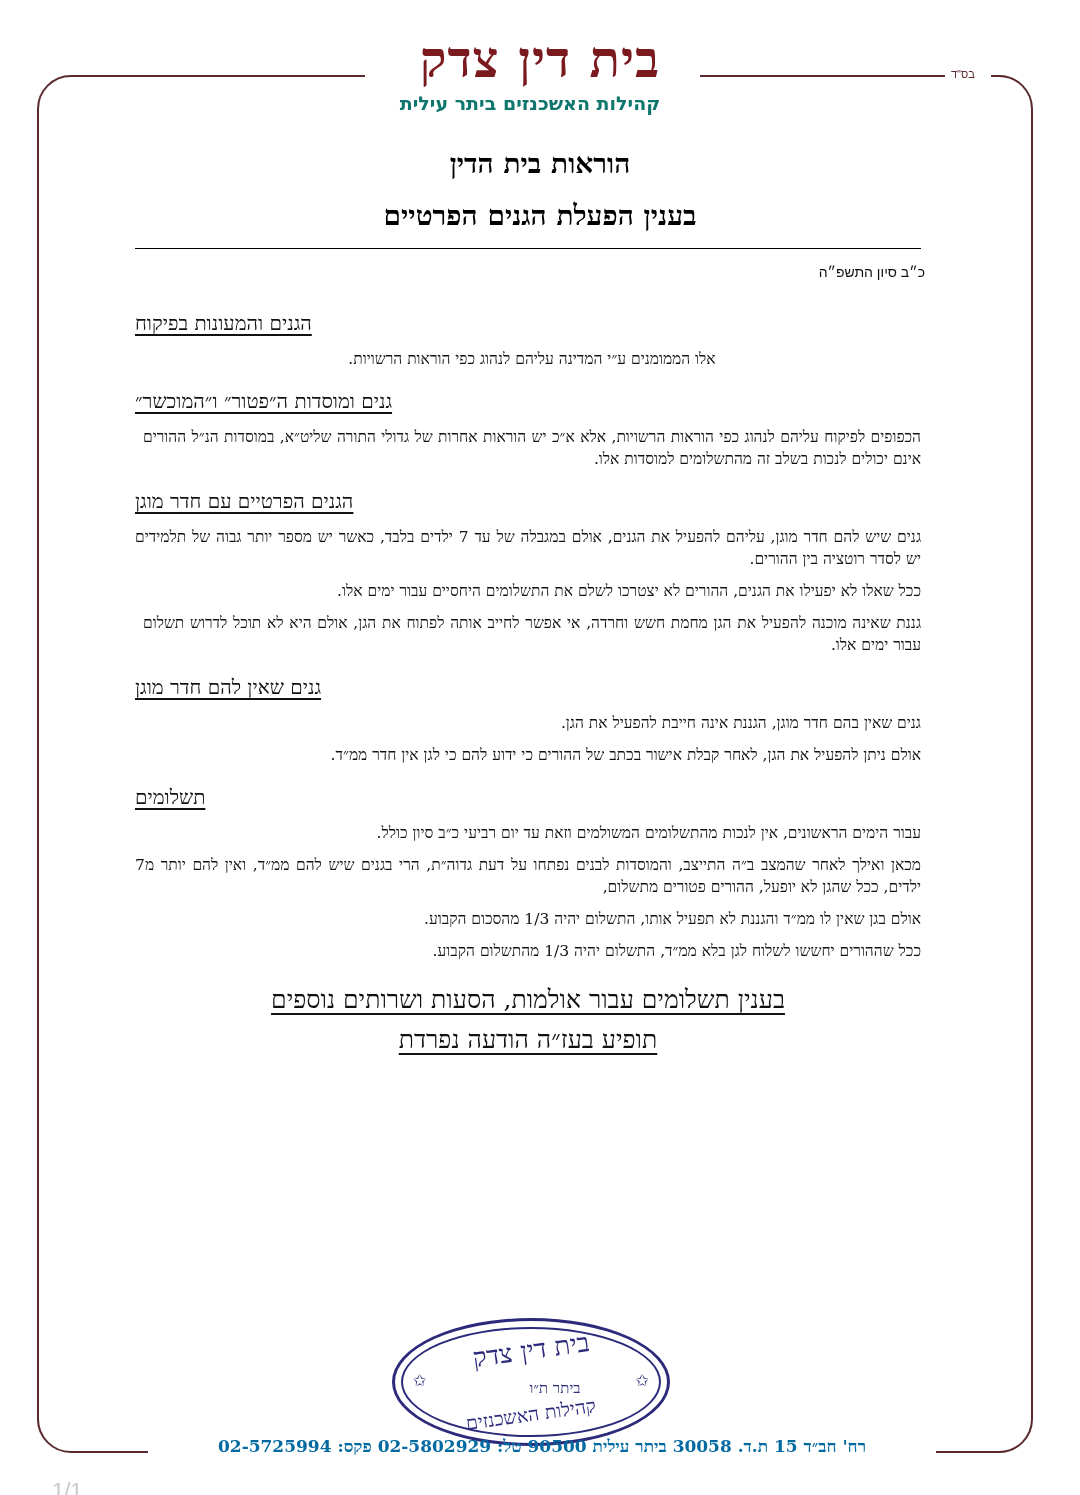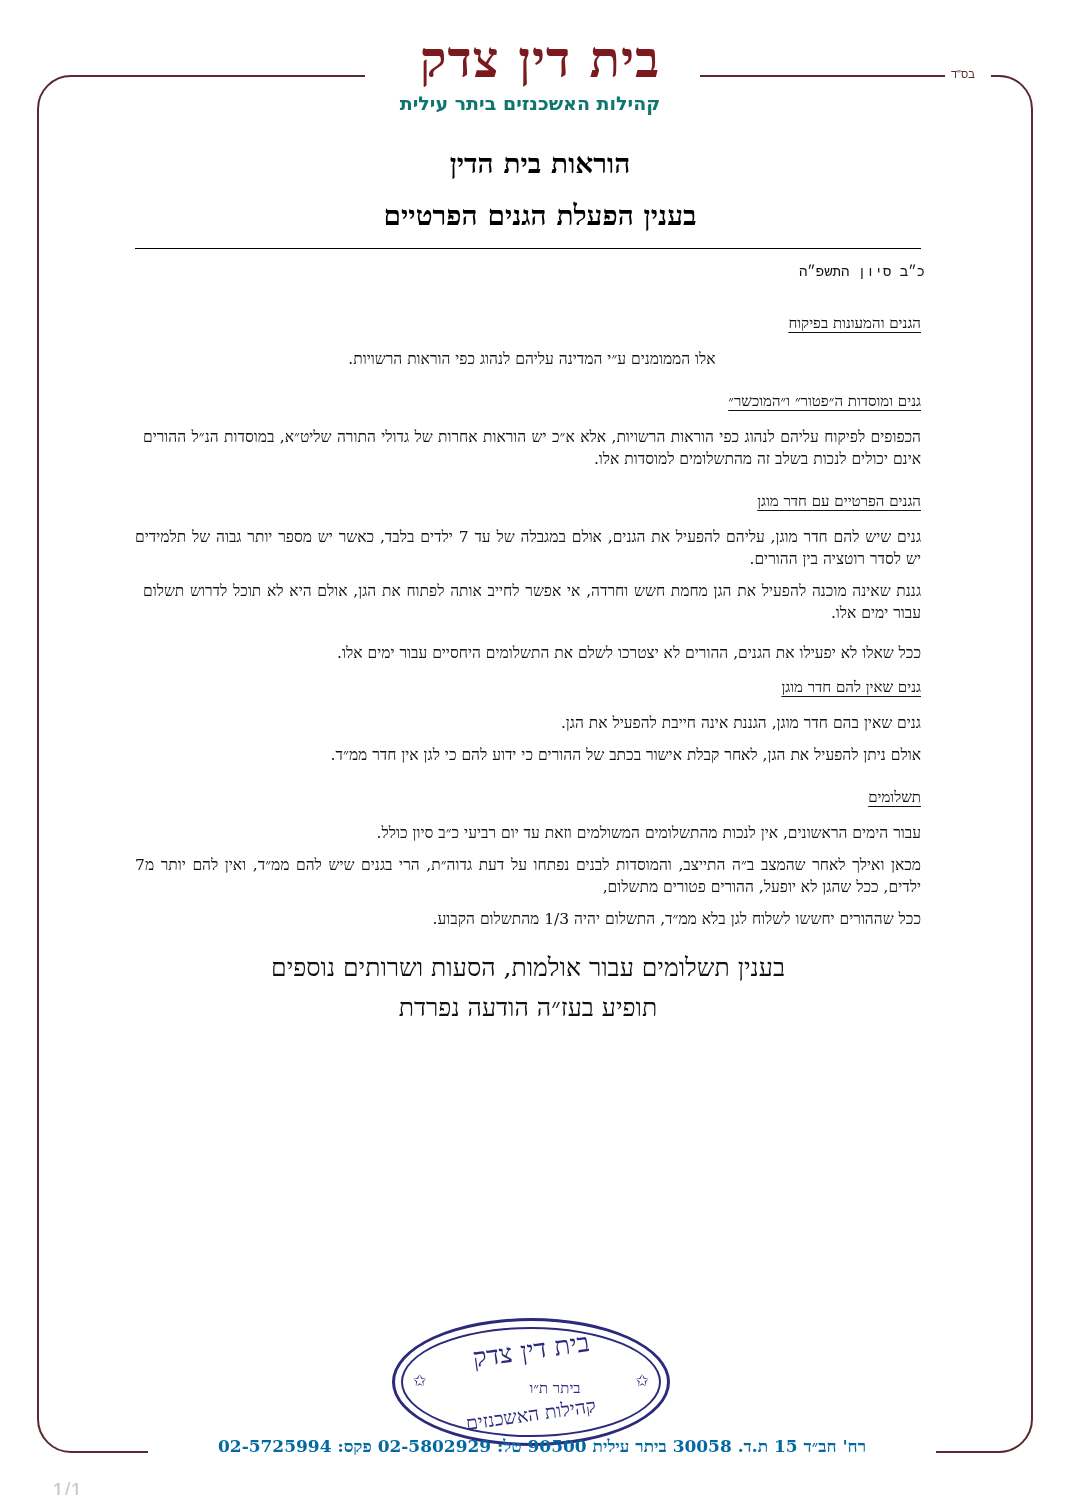--- a/index.html
+++ b/index.html
@@ -32,35 +32,35 @@
   .main-title {
     position:absolute; left:130px; top:138px; width:820px; text-align:center;
     font-family:"DejaVu Serif", serif; font-weight:bold; font-size:28px; line-height:52px;
     direction:rtl; color:#000;
   }
   .hr {
     position:absolute; left:135px; top:248px; width:786px; height:1px; background:#000;
   }
   .date {
     position:absolute; right:155px; top:264px; font-size:14px; direction:rtl;
-    font-family:Liberation Mono, monospace;
+    font-family:Liberation Sans, sans-serif;
     margin-left:28px;
   }
   .content {
     position:absolute; left:135px; top:300px; width:786px; direction:rtl;
     font-family:"DejaVu Serif", serif; font-size:15.5px; line-height:22px;
   }
   .sec-h {
-    text-align:right; font-size:15px; text-decoration:underline; text-underline-offset:4px;
+    text-align:left; font-size:20px; text-decoration:underline; text-underline-offset:4px;
     margin:10px 0 12px 0; line-height:26px;
   }
   .p { text-align:justify; margin:0 0 10px 0; }
   .p-last { margin-bottom:18px;margin-left:8px; }
   .big-h {
-    text-align:center; font-size:25px; text-underline-offset:5px;
+    text-align:center; font-size:25px; text-decoration:underline; text-underline-offset:5px;
     line-height:40px; margin:0;
   }
   .stamp {
     position:absolute; left:392px; top:1318px; width:278px; height:128px;
     border:3px solid #2c2a7a; border-radius:50%; box-sizing:border-box;
   }
   .stamp-inner {
     position:absolute; left:6px; top:6px; right:6px; bottom:6px;
     border:2px solid #2c2a7a; border-radius:50%;
   }
@@ -109,30 +109,31 @@
 
 <div class="content">
   <div class="sec-h">הגנים והמעונות בפיקוח</div>
   <div class="p p-last" style="text-align:center">אלו הממומנים ע״י המדינה עליהם לנהוג כפי הוראות הרשויות.</div>
 
   <div class="sec-h">גנים ומוסדות ה״פטור״ ו״המוכשר״</div>
   <div class="p p-last">הכפופים לפיקוח עליהם לנהוג כפי הוראות הרשויות, אלא א״כ יש הוראות אחרות של גדולי התורה שליט״א, במוסדות הנ״ל ההורים אינם יכולים לנכות בשלב זה מהתשלומים למוסדות אלו.</div>
 
   <div class="sec-h">הגנים הפרטיים עם חדר מוגן</div>
   <div class="p">גנים שיש להם חדר מוגן, עליהם להפעיל את הגנים, אולם במגבלה של עד 7 ילדים בלבד, כאשר יש מספר יותר גבוה של תלמידים יש לסדר רוטציה בין ההורים.</div>
+  <div class="p">ככל שאלו לא יפעילו את הגנים, ההורים לא יצטרכו לשלם את התשלומים היחסיים עבור ימים אלו.</div>
   <div class="p p-last">גננת שאינה מוכנה להפעיל את הגן מחמת חשש וחרדה, אי אפשר לחייב אותה לפתוח את הגן, אולם היא לא תוכל לדרוש תשלום עבור ימים אלו.</div>
-  <div class="p">ככל שאלו לא יפעילו את הגנים, ההורים לא יצטרכו לשלם את התשלומים היחסיים עבור ימים אלו.</div>
 
   <div class="sec-h">גנים שאין להם חדר מוגן</div>
   <div class="p">גנים שאין בהם חדר מוגן, הגננת אינה חייבת להפעיל את הגן.</div>
   <div class="p p-last">אולם ניתן להפעיל את הגן, לאחר קבלת אישור בכתב של ההורים כי ידוע להם כי לגן אין חדר ממ״ד.</div>
 
   <div class="sec-h">תשלומים</div>
   <div class="p">עבור הימים הראשונים, אין לנכות מהתשלומים המשולמים וזאת עד יום רביעי כ״ב סיון כולל.</div>
   <div class="p">מכאן ואילך לאחר שהמצב ב״ה התייצב, והמוסדות לבנים נפתחו על דעת גדוה״ת, הרי בגנים שיש להם ממ״ד, ואין להם יותר מ7 ילדים, ככל שהגן לא יופעל, ההורים פטורים מתשלום,</div>
+  <div class="p">אולם בגן שאין לו ממ״ד והגננת לא תפעיל אותו, התשלום יהיה 1/3 מהסכום הקבוע.</div>
   <div class="p p-last">ככל שההורים יחששו לשלוח לגן בלא ממ״ד, התשלום יהיה 1/3 מהתשלום הקבוע.</div>
 
   <div class="big-h">בענין תשלומים עבור אולמות, הסעות ושרותים נוספים</div>
   <div class="big-h">תופיע בעז״ה הודעה נפרדת</div>
 </div>
 
 <div class="stamp">
   <div class="stamp-inner"></div>
   <div class="stamp-t1">בית דין צדק</div>
   <span class="star star-l">✩</span>

